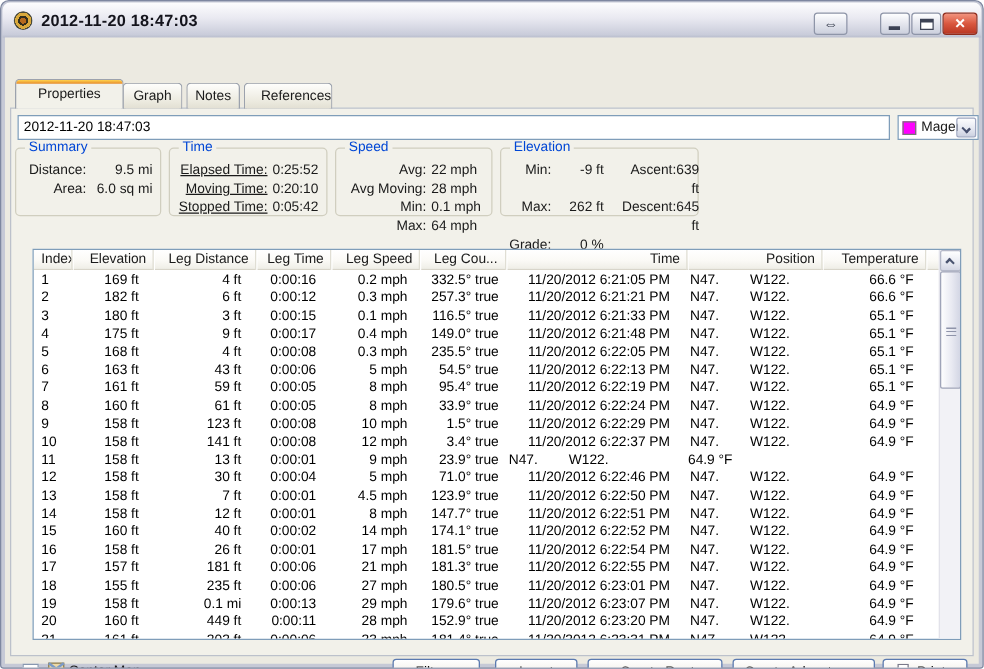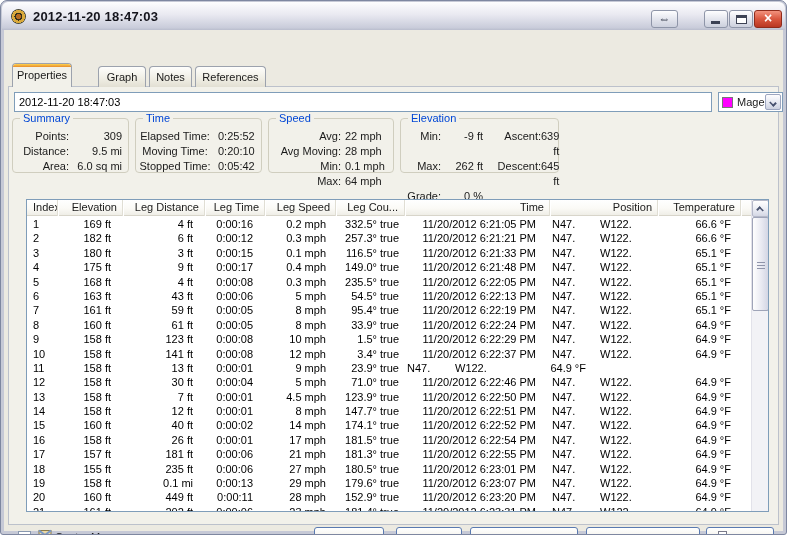--- a/index.html
+++ b/index.html
@@ -31,24 +31,24 @@
   .tabpage { position:absolute; left:4px; top:56px; right:4px; bottom:6px;
     background:#f2f1ea; border:1px solid #bcc1cb; }
 
   
   .tab { position:absolute; border:1px solid #9ca2ad; border-bottom:none; border-radius:4px 4px 0 0;
     text-align:center; color:#1a1a1a; z-index:5; }
   .tab.inactive { top:36px; height:21px; line-height:20px; background:linear-gradient(#fefefc,#eceadf 70%,#e2dfd3); }
   .tab.active { top:33px; height:24px; line-height:23px; background:#f2f1ea; border-color:#9ca2ad; }
   .tab.active::before { content:""; position:absolute; left:0; right:0; top:0; height:3px;
     border-radius:3px 3px 0 0; background:linear-gradient(#ffd34e,#e68b2c); }
-  .tab-properties { left:8px; width:60px; }
+  .tab-properties { left:8px; width:87px; }
   .tab-graph { left:94px; width:48px; }
   .tab-notes { left:145px; width:43px; }
-  .tab-references { left:191px; width:71px; }
+  .tab-references { left:191px; width:71px;text-align:right; }
 
   
   .name-input { position:absolute; left:10px; top:62px; width:698px; height:20px;
     border:1px solid #7f9db9; background:#fff; font:11px "Liberation Sans",sans-serif; padding:0 4px; color:#000; }
   .combo { position:absolute; left:714px; top:62px; width:65px; height:20px;
     border:1px solid #7f9db9; background:#fff; }
   .swatch { position:absolute; left:3px; top:4px; width:11px; height:11px; border:1px solid #777; }
   .combo-text { position:absolute; left:18px; top:3px; }
   .combo-arrow { position:absolute; right:1px; top:1px; bottom:1px; width:16px; border:1px solid #9da6c0; border-radius:2px;
     background:linear-gradient(#fdfdfe,#e3e6f0 60%,#ccd1e0); }
@@ -59,21 +59,21 @@
   .gbox { position:absolute; top:88px; height:55px; border:1px solid #d0cebf; border-radius:4px; padding-top:10px; }
   .gbox .cap { position:absolute; top:-7px; left:7px; background:#f2f1ea; padding:0 3px; color:#0046d5; }
   .g-summary { left:8px;  width:117px; }
   .g-time    { left:131px; width:127px; }
   .g-speed   { left:264px; width:126px; }
   .g-elev    { left:396px; width:159px; }
   .grow { display:grid; line-height:15px; }
   .g-summary .grow { grid-template-columns:56px auto; padding-right:6px; }
   .g-summary .lbl, .g-summary .val { text-align:right; }
   .g-time .grow { grid-template-columns:78px auto; column-gap:4px; padding-right:2px; }
-  .g-time .lbl { text-align:center; }
+  .g-time .lbl { text-align:right;text-decoration:underline; }
   .g-speed .grow { grid-template-columns:72px auto; column-gap:4px; }
   .g-speed .lbl { text-align:right; }
   .g-elev .grow4 { display:grid; grid-template-columns:40px 42px 58px auto; line-height:15px; padding-right:8px; }
   .g-elev .lbl, .g-elev .val { text-align:right; }
 
   
   .table { position:absolute; left:22px; top:169px; width:743px; height:313px;
     border:1px solid #7f9db9; background:#fff; overflow:hidden; }
   .thead { position:absolute; left:0; top:0; right:17px; height:16px; display:flex;
     background:linear-gradient(#ffffff,#fbfaf6 55%,#efeee7); border-bottom:1px solid #d8d5ca; }
@@ -156,24 +156,20 @@
       <span class="swatch" style="background: rgb(255, 0, 255);"></span>
       <span class="combo-text">Magenta</span>
       <span class="combo-arrow">
           <span class="chev"></span>
         </span>
     </div>
 
     <div class="gbox g-summary">
       <span class="cap">Summary</span>
       <div class="grow">
-          <span class="lbl">Points:</span>
-          <span class="val">309</span>
-        </div>
-      <div class="grow">
           <span class="lbl">Distance:</span>
           <span class="val">9.5 mi</span>
         </div>
       <div class="grow">
           <span class="lbl">Area:</span>
           <span class="val">6.0 sq mi</span>
         </div>
     </div>
 
     <div class="gbox g-time">

